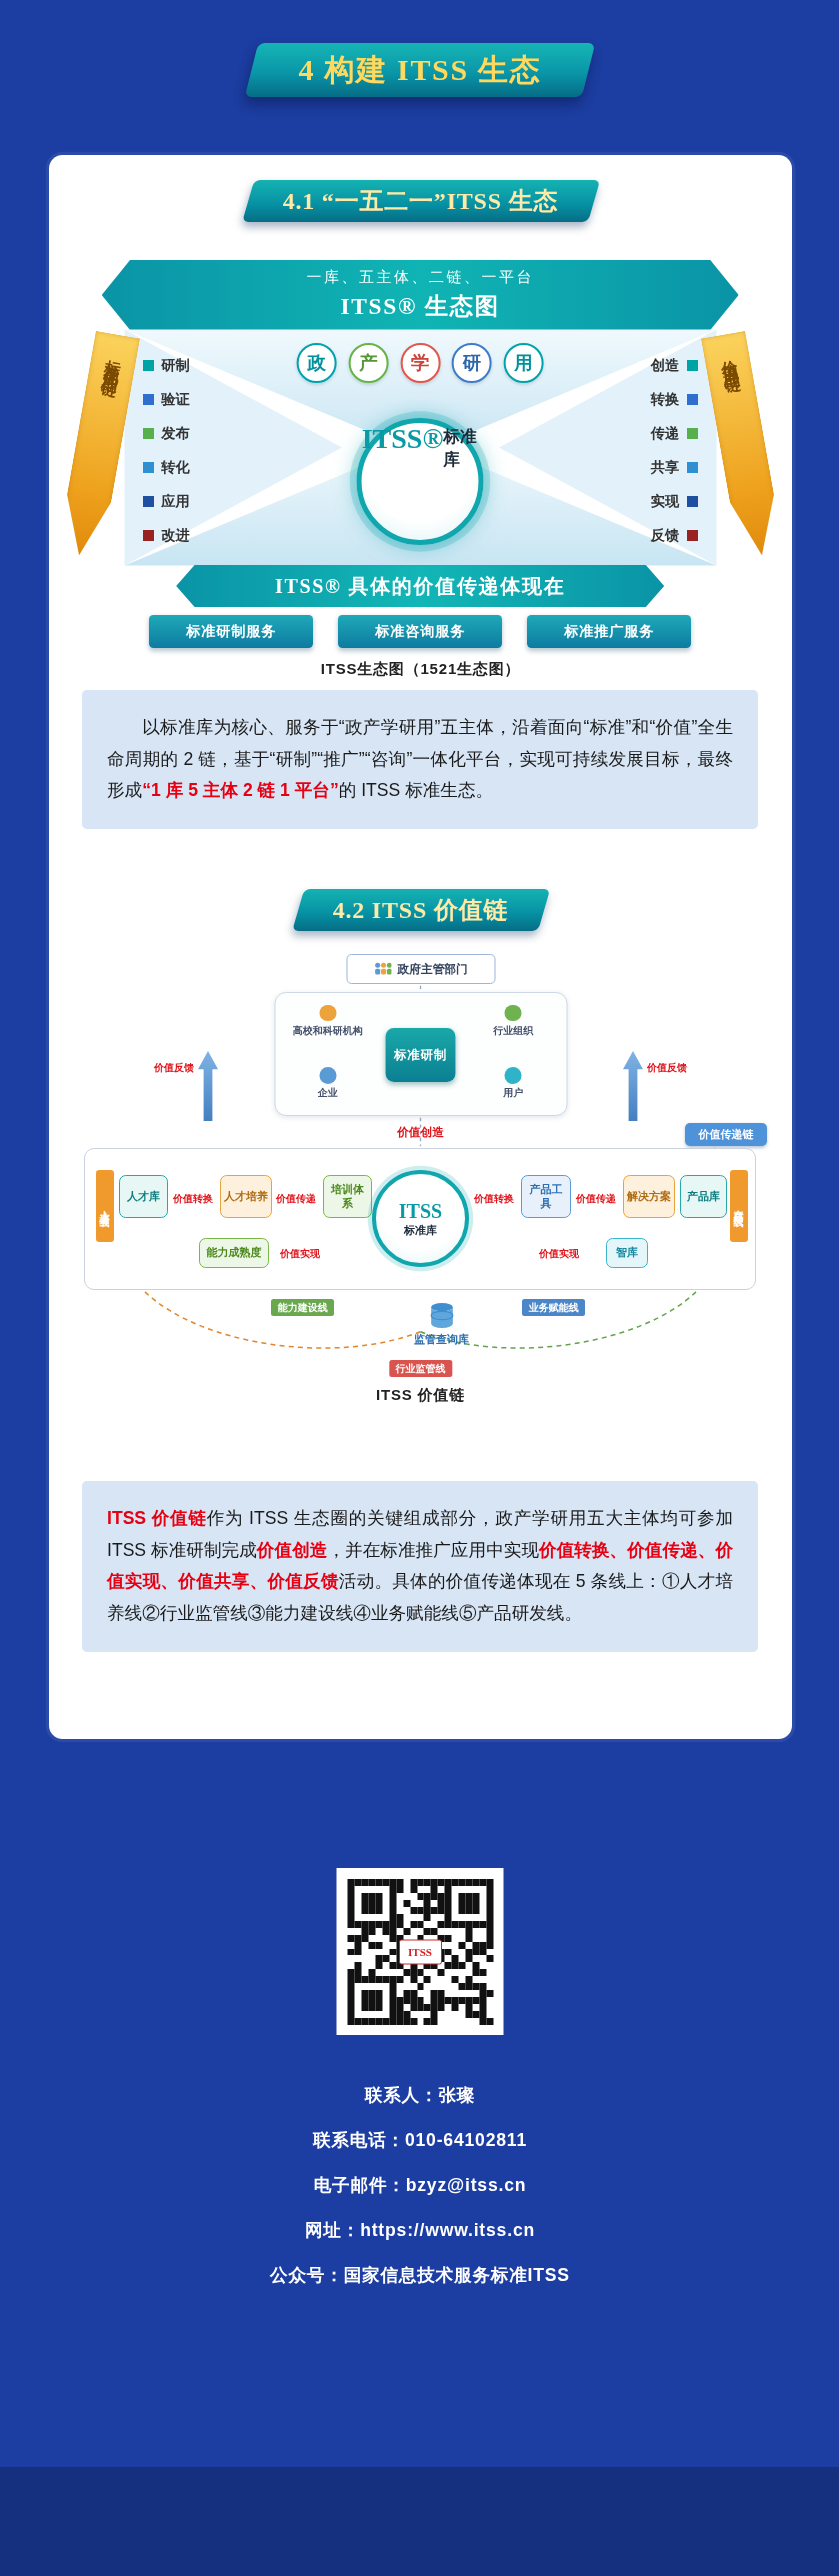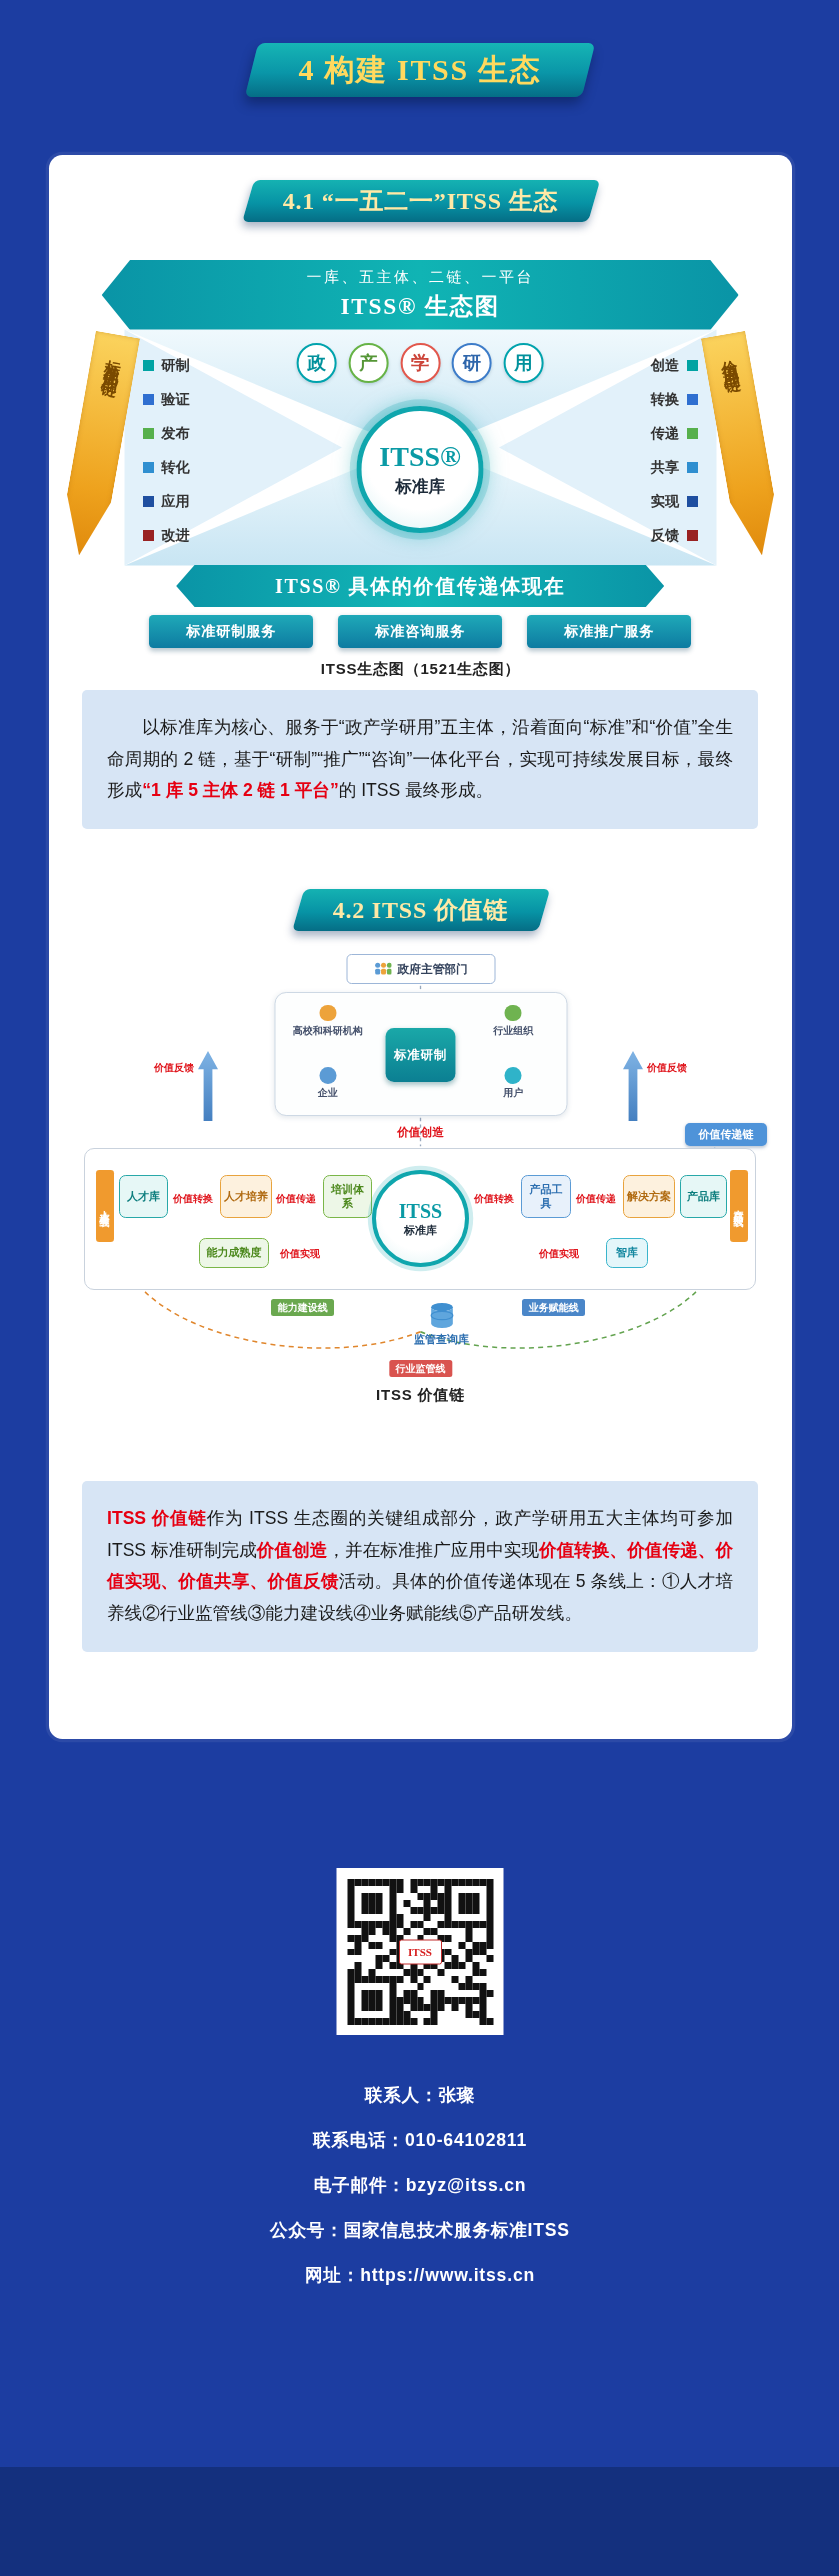--- a/index.html
+++ b/index.html
@@ -87,26 +87,26 @@
   .subj {
     width:40px; height:40px; border-radius:50%; background:#fff;
     display:flex; align-items:center; justify-content:center;
     font-size:18.4px; font-weight:bold; box-shadow:0 1.7px 3.3px rgba(0,60,90,.18);
   }
   .s0{border:2.5px solid #00a3ad;color:#00919c}.s1{border:2.5px solid #67b346;color:#559636}
   .s2{border:2.5px solid #e2574c;color:#cc4439}.s3{border:2.5px solid #3d7cc9;color:#2f66ab}
   .s4{border:2.5px solid #00a3ad;color:#00919c}
 
   .core {
-    position:absolute; left:50%; top:80px; transform:translateX(-50%);
+    position:absolute; left:50%; top:92px; transform:translateX(-50%);
     width:127px; height:127px; border-radius:50%;
     background:radial-gradient(circle at 50% 38%, #ffffff 58%, #d8f1f4 100%);
     border:5px solid #0fa6ad;
     box-shadow:0 0 0 6.7px rgba(15,166,173,.22), 0 0 22px rgba(15,166,173,.55);
-    display:flex; flex-direction:column; align-items:center; justify-content:center;
+    display:flex; flex-direction:row; justify-content:center;
   }
   .core .t { color:#0a9aa5; font-weight:bold; font-size:28px; font-family:"Liberation Serif", serif; }
   .core .s { color:#1d2b3a; font-weight:bold; font-size:16.7px; margin-top:1.7px; }
 
   .platform-ribbon {
     position:absolute; left:50%; top:323px; transform:translateX(-50%);
     width:488px; height:42px;
     background:linear-gradient(90deg,#0a94a6 0%,#12b6b6 50%,#0a94a6 100%);
     clip-path:polygon(18.4px 0,calc(100% - 18.4px) 0,100% 50%,calc(100% - 18.4px) 100%,18.4px 100%,0 50%);
     display:flex; align-items:center; justify-content:center;
@@ -383,21 +383,21 @@
           </div>
       </div>
     </div>
 
     <div class="caption" style="top:505px">
       <span>ITSS生态图（1521生态图）</span>
     </div>
 
     <div class="pbox" style="top:535px">
       <p>
-        <span>以标准库为核心、服务于“政产学研用”五主体，沿着面向“标准”和“价值”全生命周期的 2 链，基于“研制”“推广”“咨询”一体化平台，实现可持续发展目标，最终形成</span><span class="red">“1 库 5 主体 2 链 1 平台”</span><span>的 ITSS 最终形成。</span>
+        <span>以标准库为核心、服务于“政产学研用”五主体，沿着面向“标准”和“价值”全生命周期的 2 链，基于“研制”“推广”“咨询”一体化平台，实现可持续发展目标，最终形成</span><span class="red">“1 库 5 主体 2 链 1 平台”</span><span>的 ITSS 标准生态。</span>
       </p>
     </div>
 
     <div class="sec-banner" style="top:734px">
       <span>4.2 ITSS 价值链</span>
     </div>
 
     <div class="vc">
 
       <svg class="vc-lines" width="693" height="422" viewBox="0 0 828 505">
@@ -773,19 +773,19 @@
       </div>
     <div class="qr-center">
       <span>ITSS</span>
     </div>
   </div>
 
   <div class="contact">
     <div class="line">联系人：张璨</div>
     <div class="line">联系电话：010-64102811</div>
     <div class="line">电子邮件：bzyz@itss.cn</div>
+    <div class="line">网址：https://www.itss.cn</div>
     <div class="line">公众号：国家信息技术服务标准ITSS</div>
-    <div class="line">网址：https://www.itss.cn</div>
   </div>
 
   <div class="footer-band"></div>
 </div>
 
 
 </body></html>

